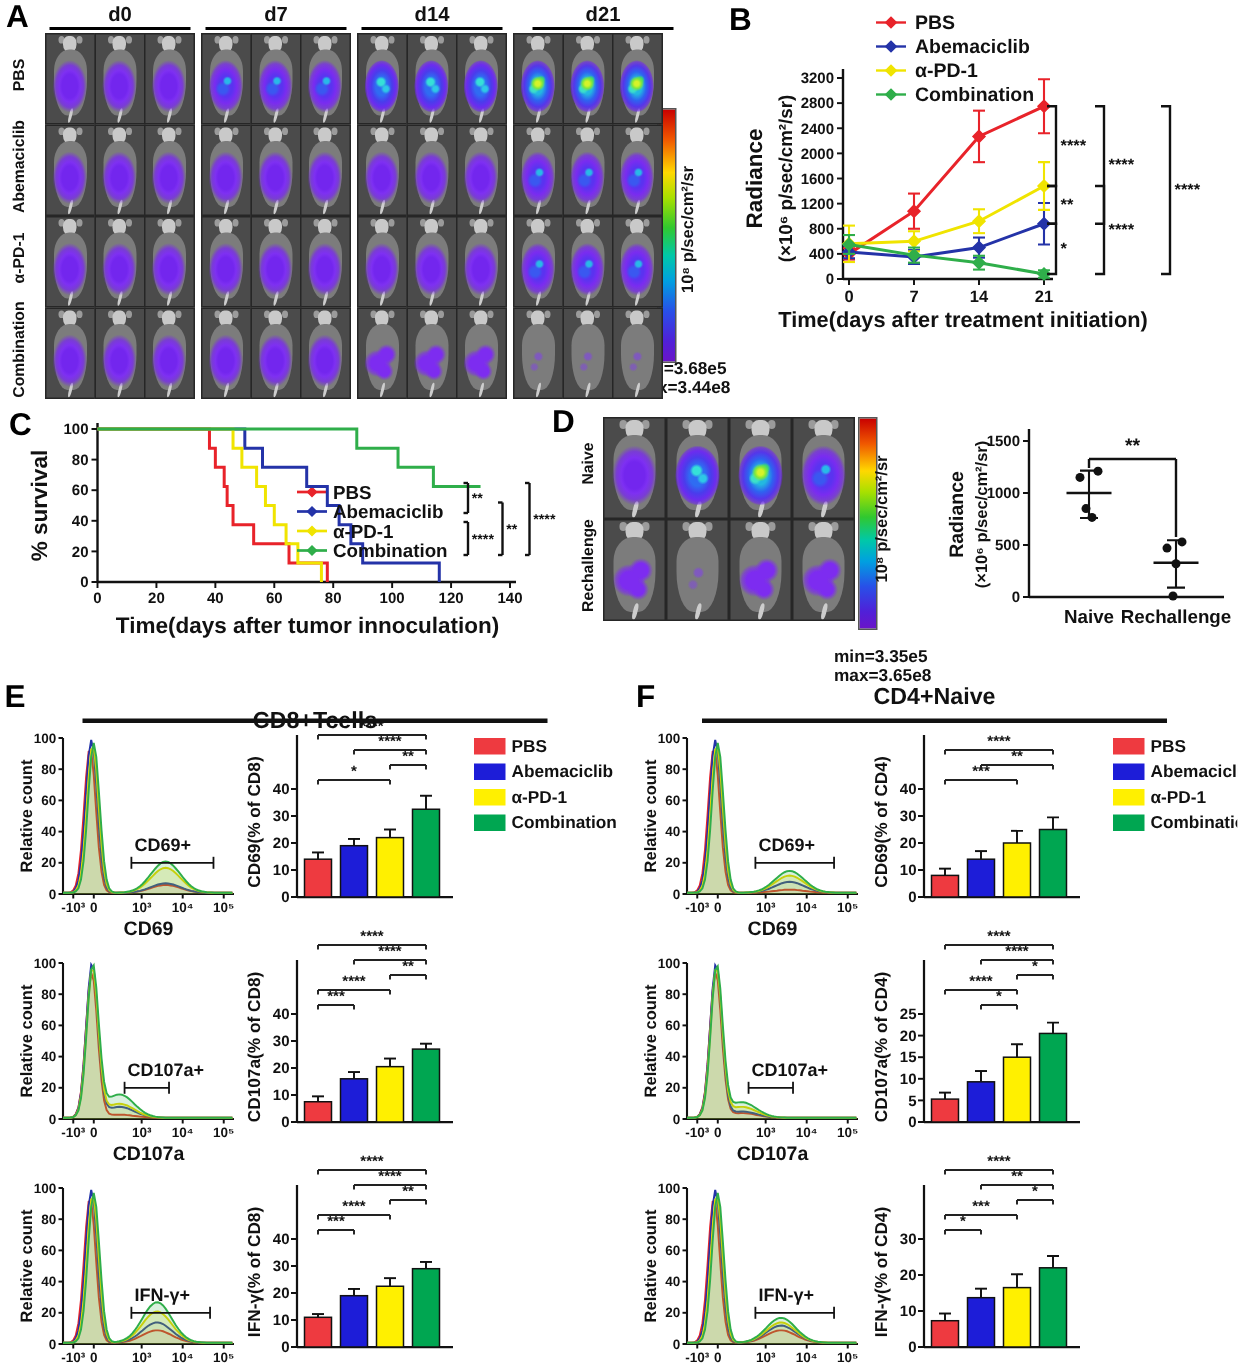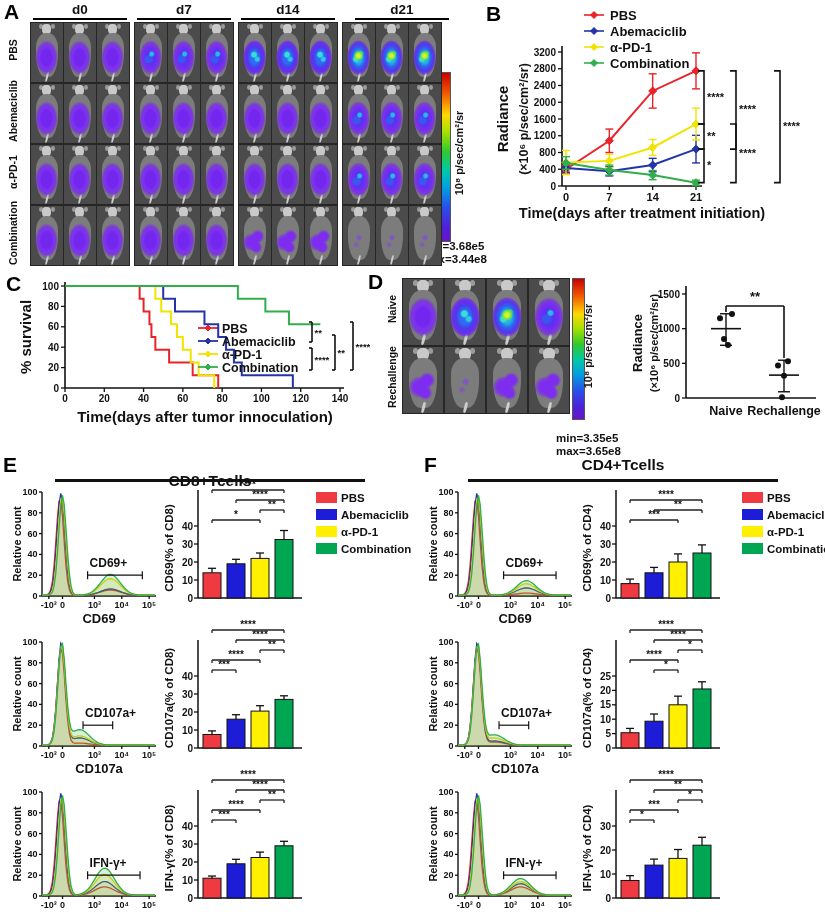--- a/index.html
+++ b/index.html
@@ -306,21 +306,21 @@
       <text x="156" y="145" font-size="12.5" text-anchor="middle" font-weight="bold" fill="#111">Rechallenge</text>
       <line x1="98" y1="36" x2="156" y2="36" stroke="#111" stroke-width="1.6"></line>
       <line x1="98" y1="36" x2="98" y2="42" stroke="#111" stroke-width="1.6"></line>
       <line x1="156" y1="36" x2="156" y2="88" stroke="#111" stroke-width="1.6"></line>
       <text x="127" y="31" font-size="13" text-anchor="middle" font-weight="bold" fill="#111">**</text>
     </svg>
 
   <div class="ptitle" style="left:55px;top:472px;width:310px;">CD8+Tcells</div>
   <div class="punder" style="left:55px;top:479px;width:310px;"></div>
 
-  <div class="ptitle" style="left:468px;top:456px;width:310px;">CD4+Tcells</div>
+  <div class="ptitle" style="left:468px;top:456px;width:310px;">CD4+Naive</div>
   <div class="punder" style="left:468px;top:479px;width:310px;"></div>
 
   <svg id="svg-E1h" style="left:12px;top:486px;" width="150" height="150">
       <line x1="30" y1="6" x2="30" y2="110" stroke="#111" stroke-width="1.4"></line>
       <line x1="30" y1="110" x2="144" y2="110" stroke="#111" stroke-width="1.4"></line>
       <line x1="27" y1="110" x2="30" y2="110" stroke="#111" stroke-width="1.3"></line>
       <text x="25.5" y="113" font-size="9" text-anchor="end" font-weight="bold" fill="#111">0</text>
       <line x1="27" y1="89.2" x2="30" y2="89.2" stroke="#111" stroke-width="1.3"></line>
       <text x="25.5" y="92.2" font-size="9" text-anchor="end" font-weight="bold" fill="#111">20</text>
       <line x1="27" y1="68.4" x2="30" y2="68.4" stroke="#111" stroke-width="1.3"></line>

